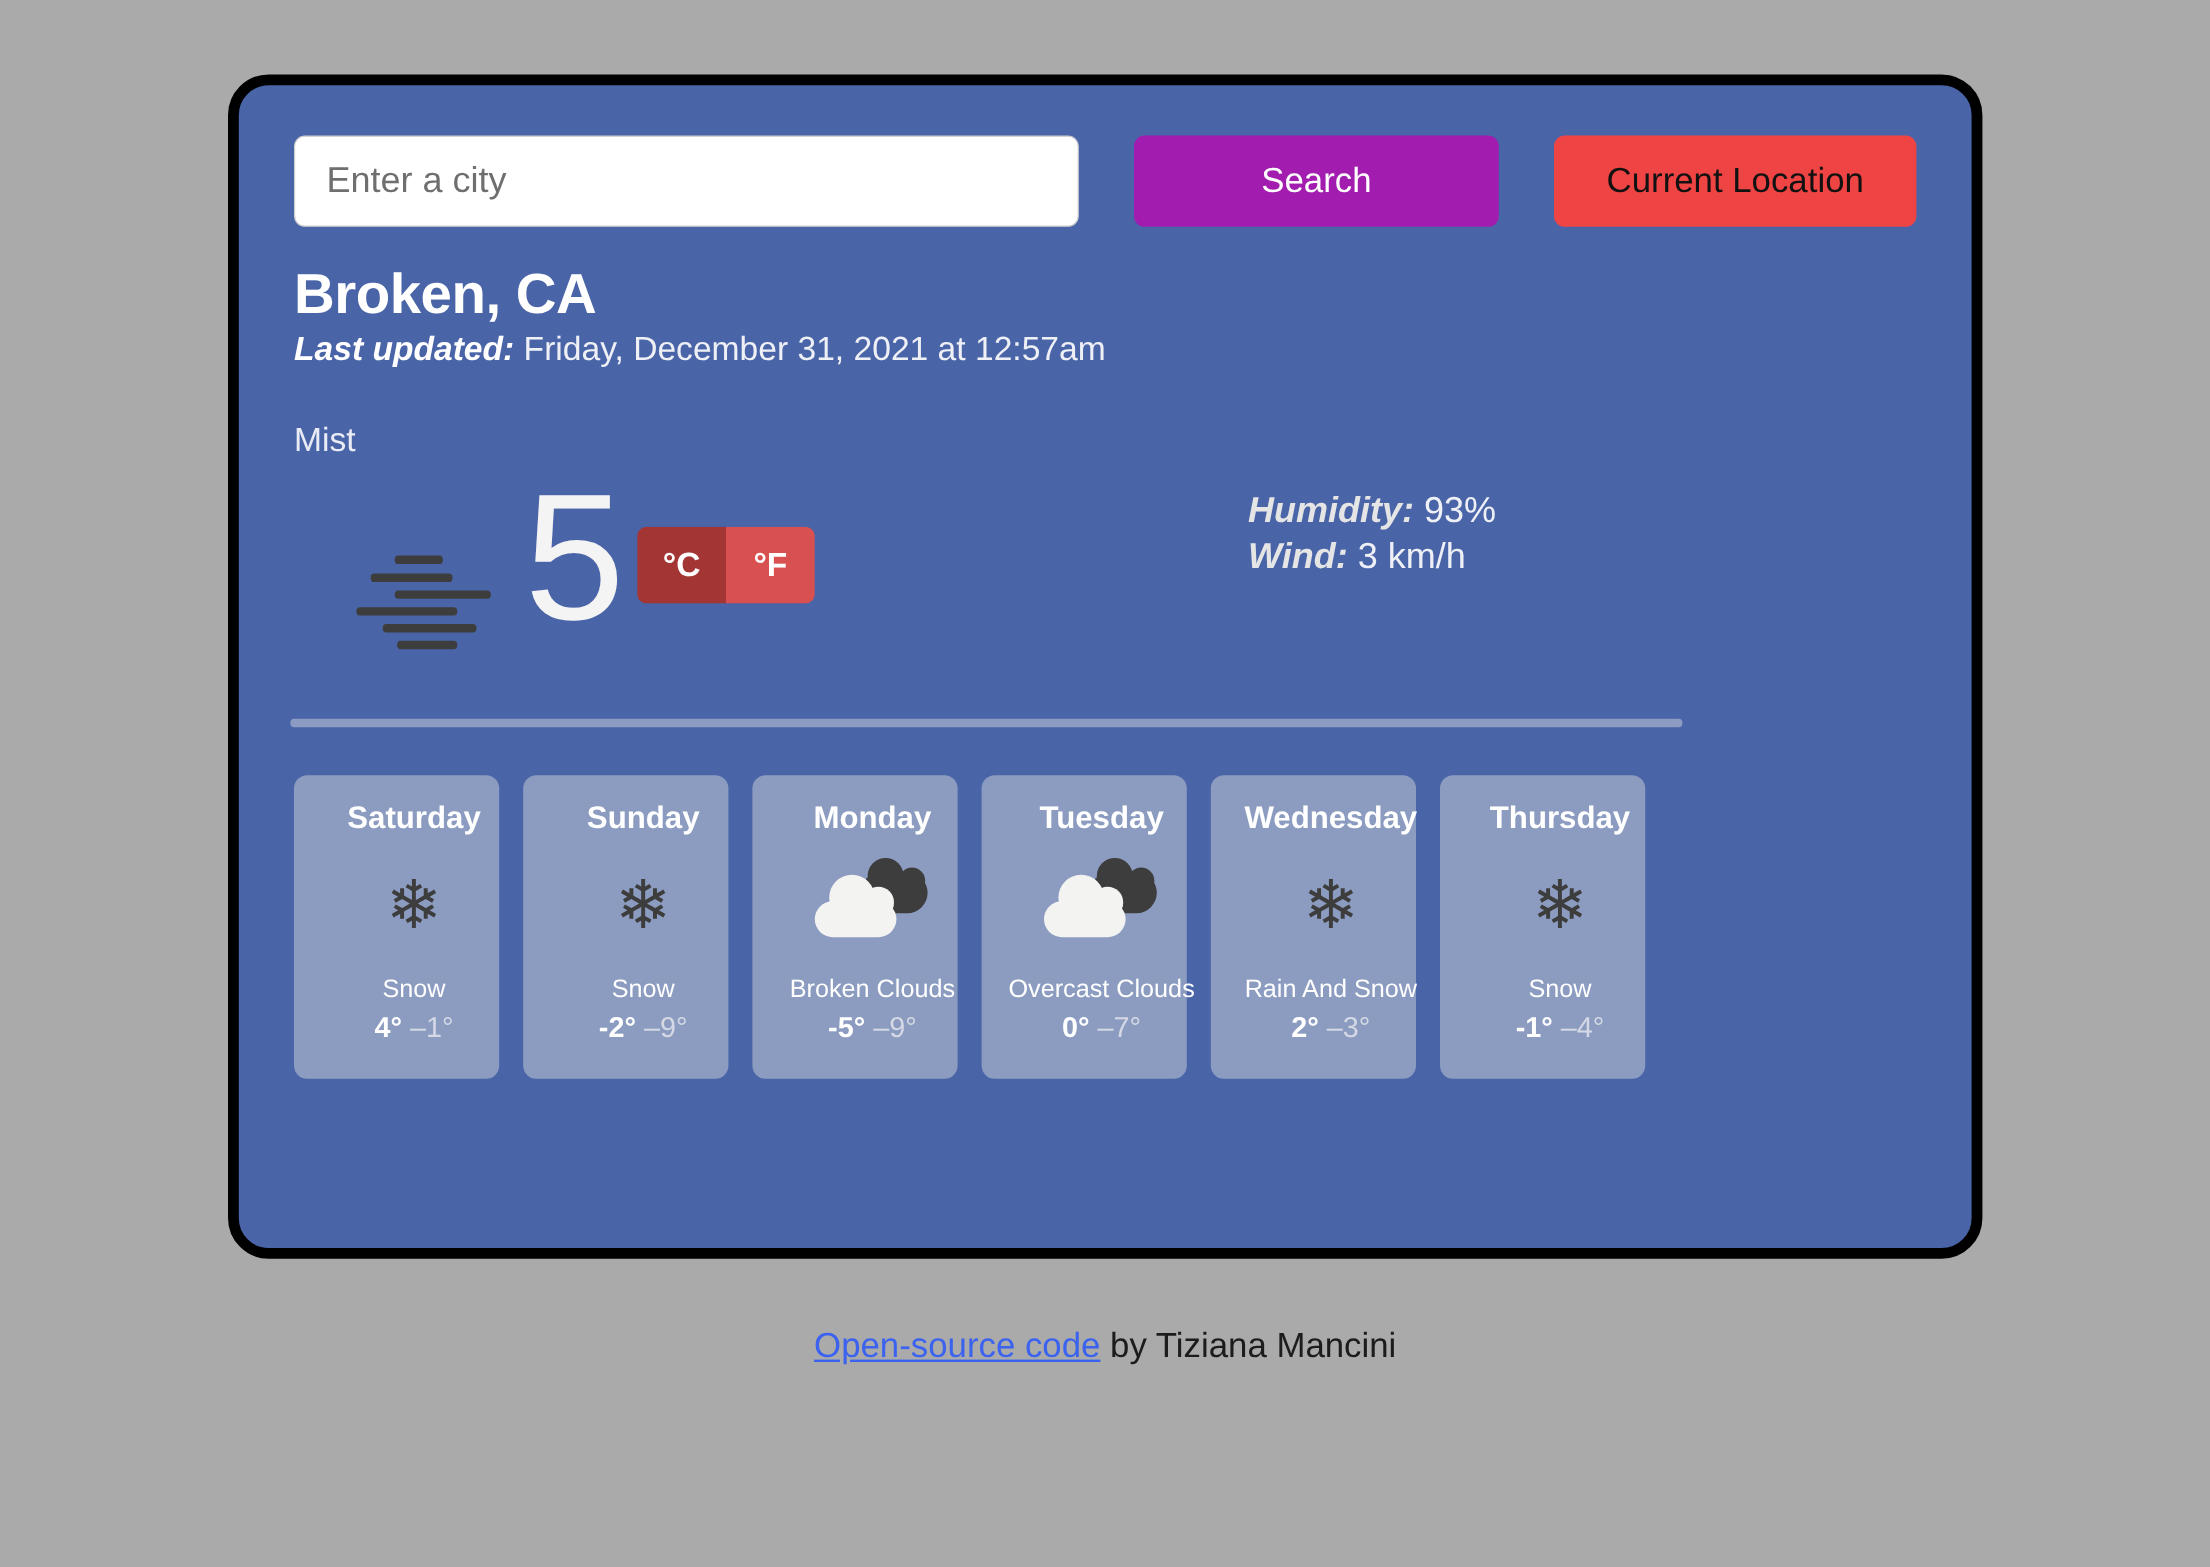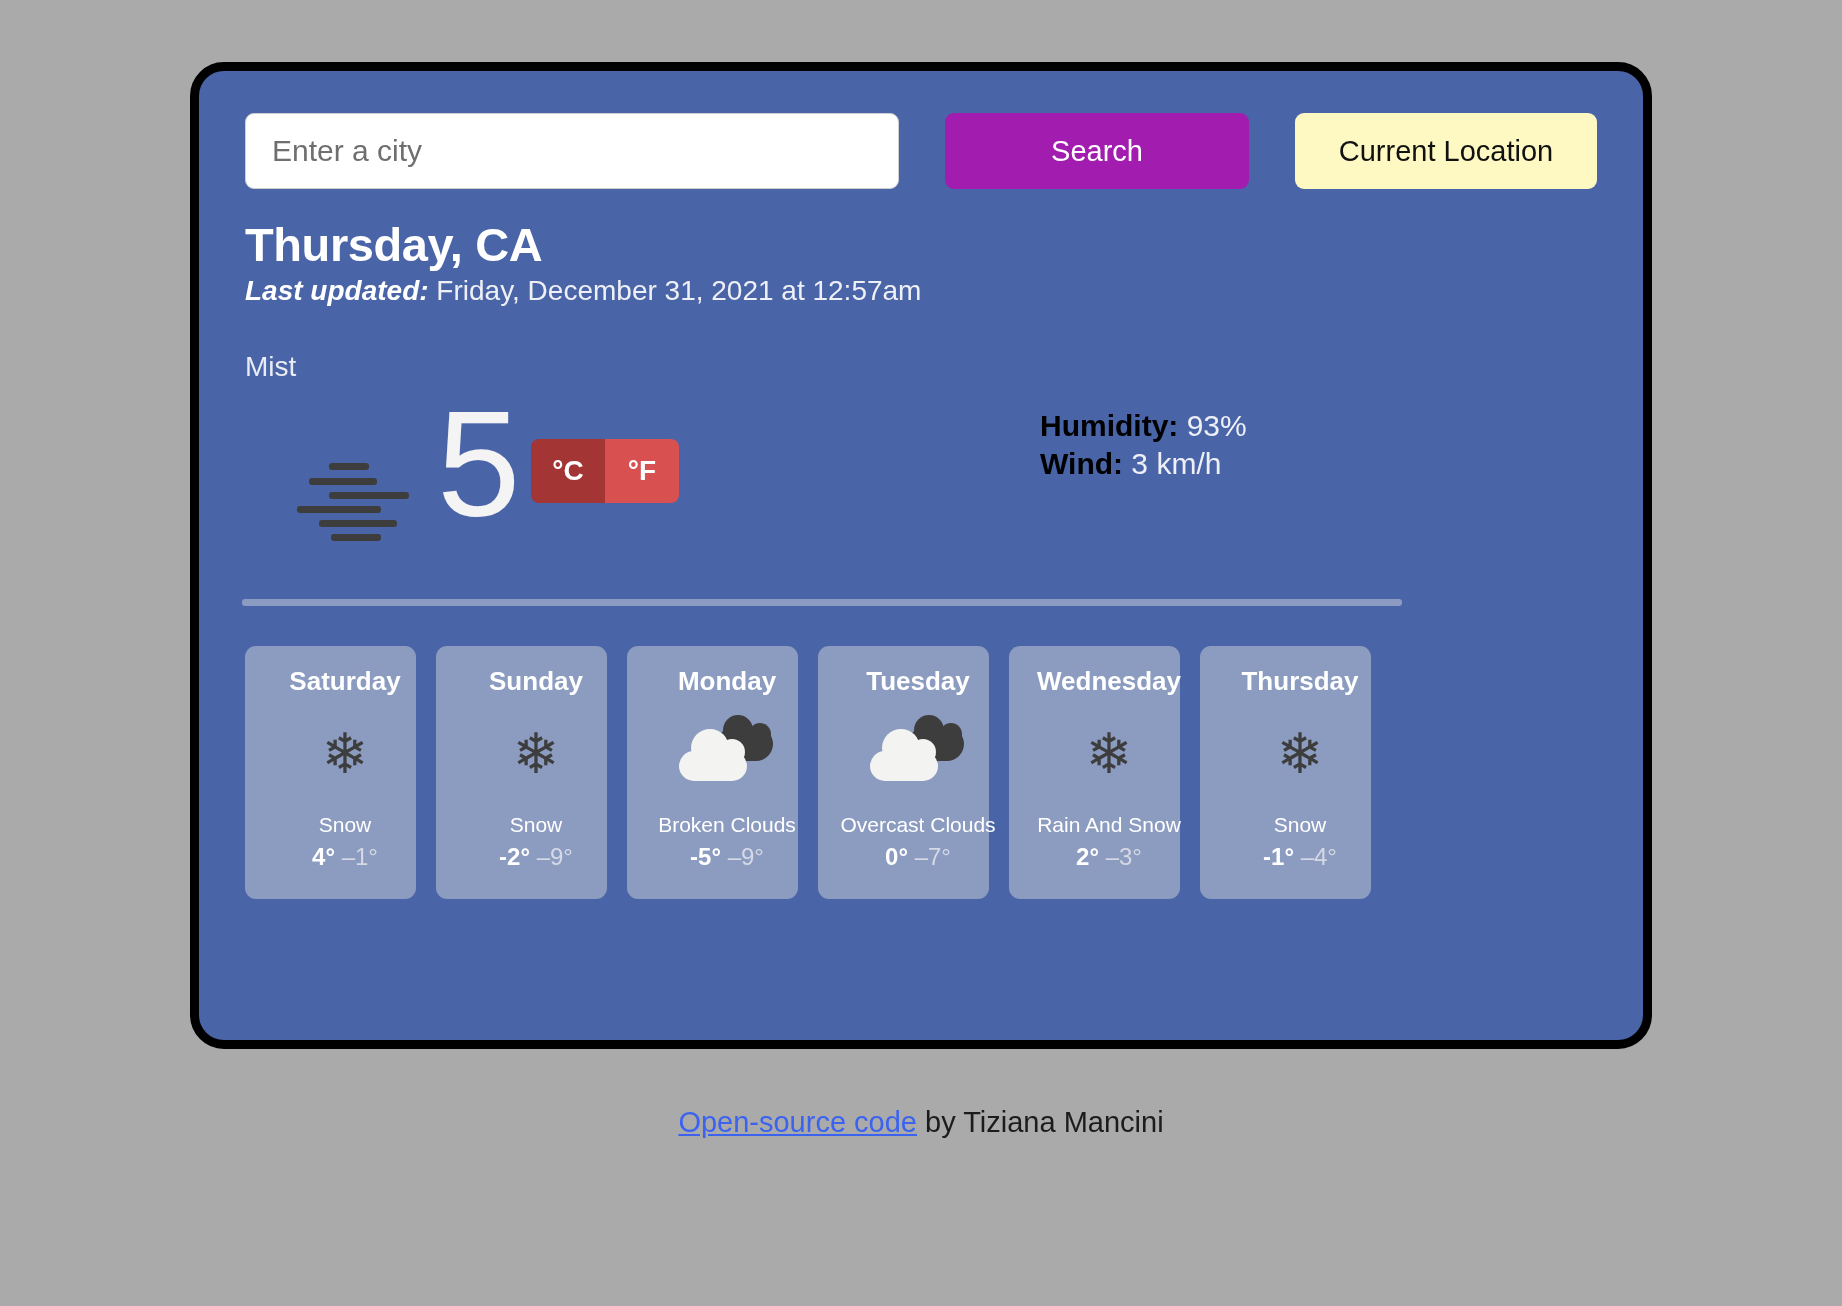--- a/index.html
+++ b/index.html
@@ -65,21 +65,21 @@
   .btn-search {
     width: 306px;
     margin-left: 46px;
     background: #a21caf;
     color: #ffffff;
   }
 
   .btn-location {
     width: 304px;
     margin-left: 46px;
-    background: #fef9c3;
+    background: #ef4444;
     color: #111111;
   }
 
   
   .city-name {
     margin-top: 28px;
     font-size: 47px;
     font-weight: bold;
     color: #ffffff;
     letter-spacing: -0.4px;
@@ -164,21 +164,21 @@
   .unit-btn.inactive { background: #d8504f; }
 
   .readings {
     position: absolute;
     left: 795px;
     top: 10px;
     font-size: 30px;
     color: #eef0f6;
     line-height: 1.26;
   }
-  .readings b { color: #000000; }
+  .readings b { color: #e5e5e5; font-style: italic; }
 
   
   .divider {
     margin-top: 22px;
     margin-left: -3px;
     width: 1160px;
     height: 7px;
     background: #8b9bc1;
     border-radius: 3px;
   }
@@ -286,21 +286,21 @@
 <div class="page">
 
   <div class="weather-card">
 
     <div class="search-row">
       <input class="search-input" type="text" placeholder="Enter a city" style="">
       <button class="btn btn-search">Search</button>
       <button class="btn btn-location">Current Location</button>
     </div>
 
-    <div class="city-name">Thursday, CA</div>
+    <div class="city-name">Broken, CA</div>
 
     <div class="updated-line">
       <span class="updated-label">Last updated:</span><span> Friday, December 31, 2021 at 12:57am</span>
     </div>
 
     <div class="condition">Mist</div>
 
     <div class="current-row">
 
       <div class="mist-icon">

